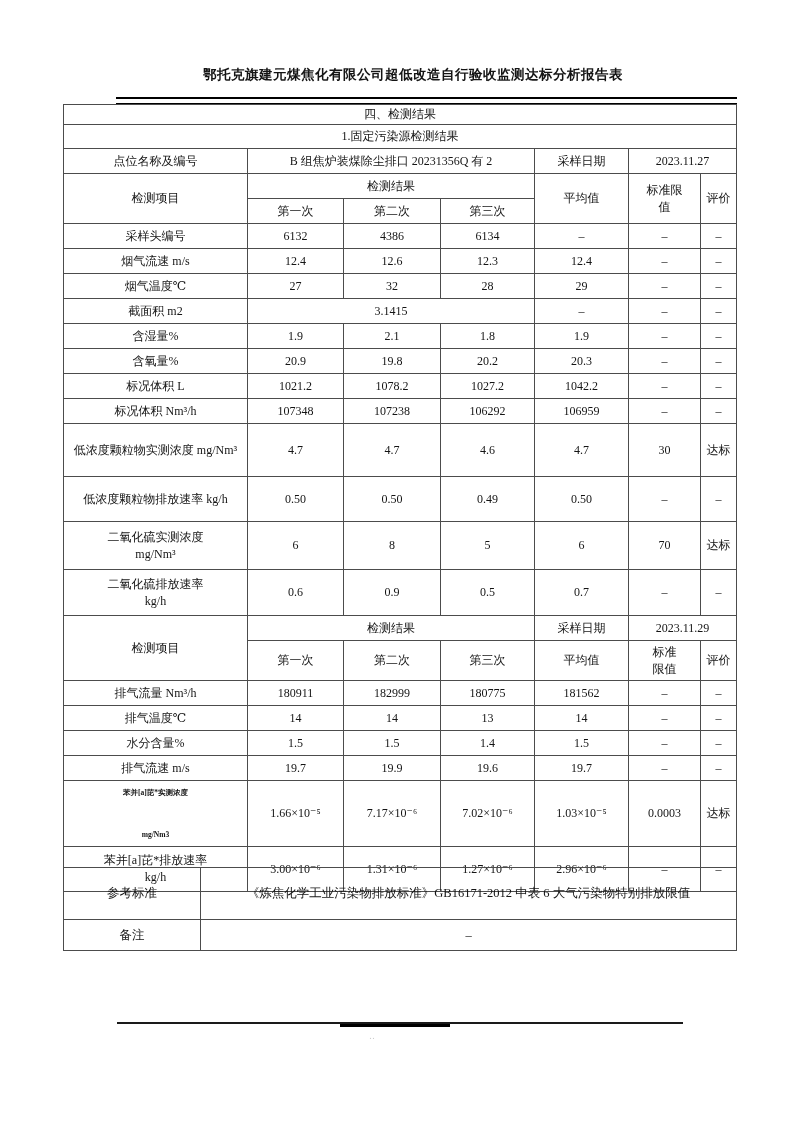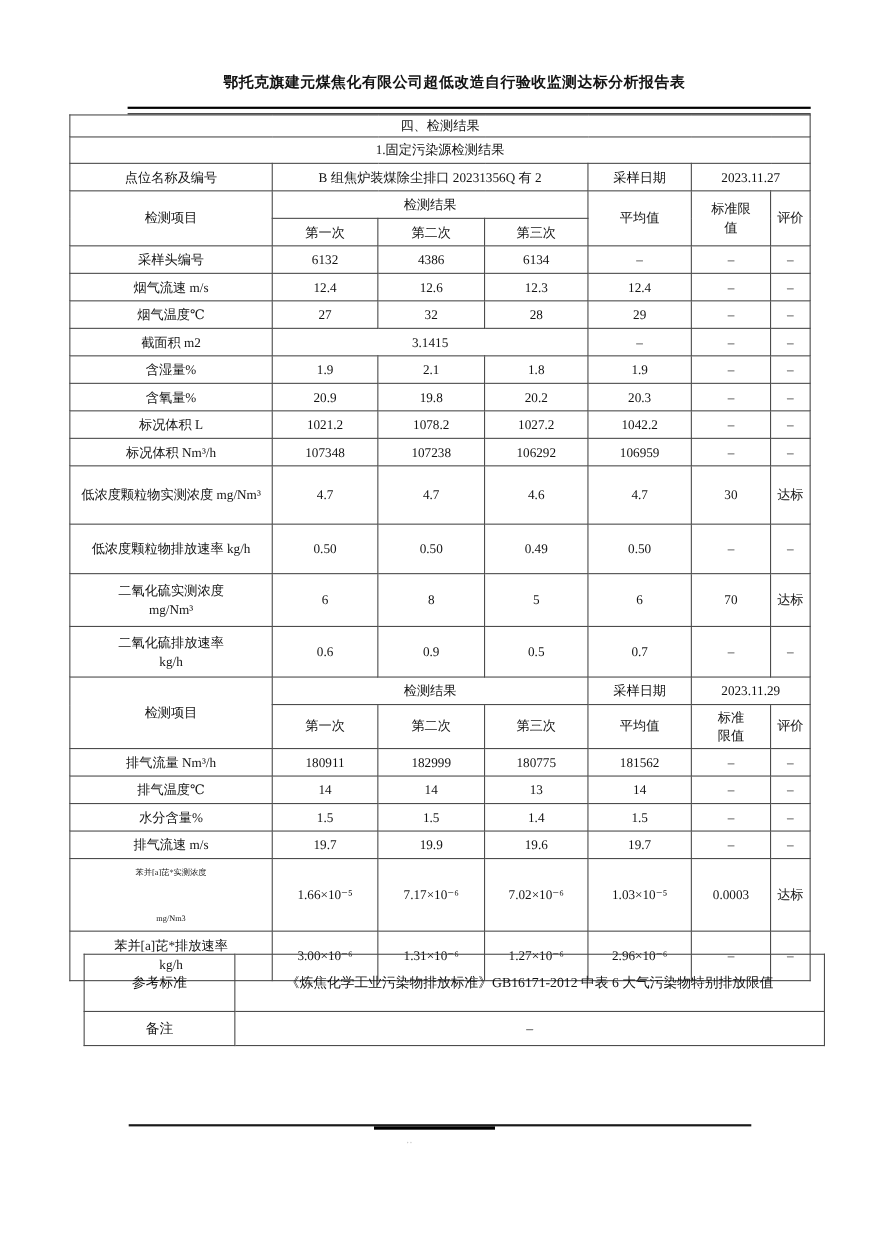--- a/index.html
+++ b/index.html
@@ -17,34 +17,34 @@
   }
   .title-rule{
     position:absolute;top:97px;left:116px;width:621px;height:4px;
     border-top:2.5px solid #000;border-bottom:1.5px solid #000;
   }
   table.main{
     position:absolute;top:104px;left:63px;width:673px;
     border-collapse:collapse;table-layout:fixed;font-size:12px;
   }
   table.bottom{
-    position:absolute;top:867px;left:76px;width:673px;
+    position:absolute;top:867px;left:63px;width:673px;
     border-collapse:collapse;table-layout:fixed;font-size:12.5px;
   }
   td{
     border:1px solid #4c4c4c;
     text-align:center;vertical-align:middle;
     padding:1px 2px;overflow:hidden;line-height:1.45;
   }
   tr{height:25px;}
   .rh18{height:18px}.rh24{height:24px}.rh40{height:40px}
   .rh45{height:45px}.rh46{height:46px}.rh48{height:48px}
   .rh53{height:53px}.rh52{height:52px}.rh31{height:31px}
   .preline{white-space:pre-line;}
-  .small-label{font-size:7.5px;font-weight:normal;line-height:21px;white-space:pre-line;}
+  .small-label{font-size:7.5px;font-weight:bold;line-height:21px;white-space:pre-line;}
   .footer-line{position:absolute;top:1022px;left:117px;width:566px;height:1.5px;background:#1a1a1a;}
   .footer-line-bold{position:absolute;top:1024px;left:340px;width:110px;height:2.5px;background:#000;}
   .footer-mark{position:absolute;top:1031px;left:369px;font-size:9px;color:#c9c9c9;letter-spacing:3px;}
 </style>
 </head>
 <body>
 
 <div class="page">
 
   <div class="doc-title">鄂托克旗建元煤焦化有限公司超低改造自行验收监测达标分析报告表</div>

